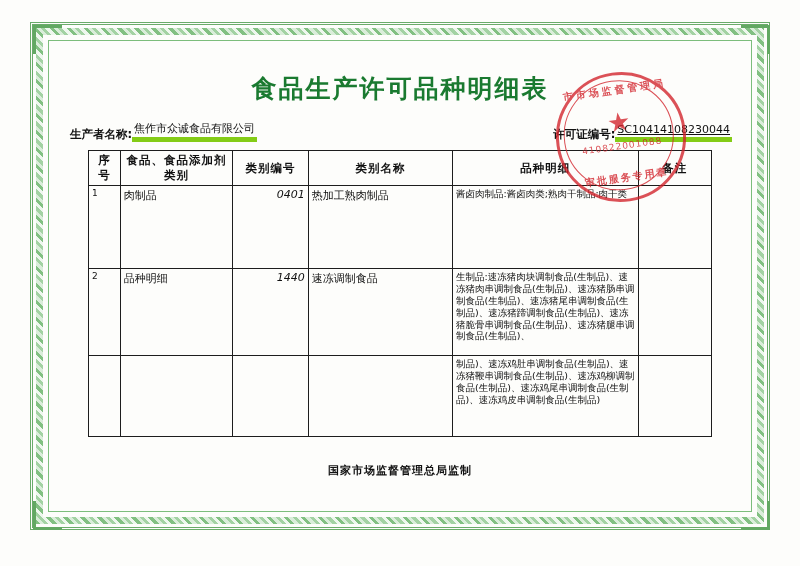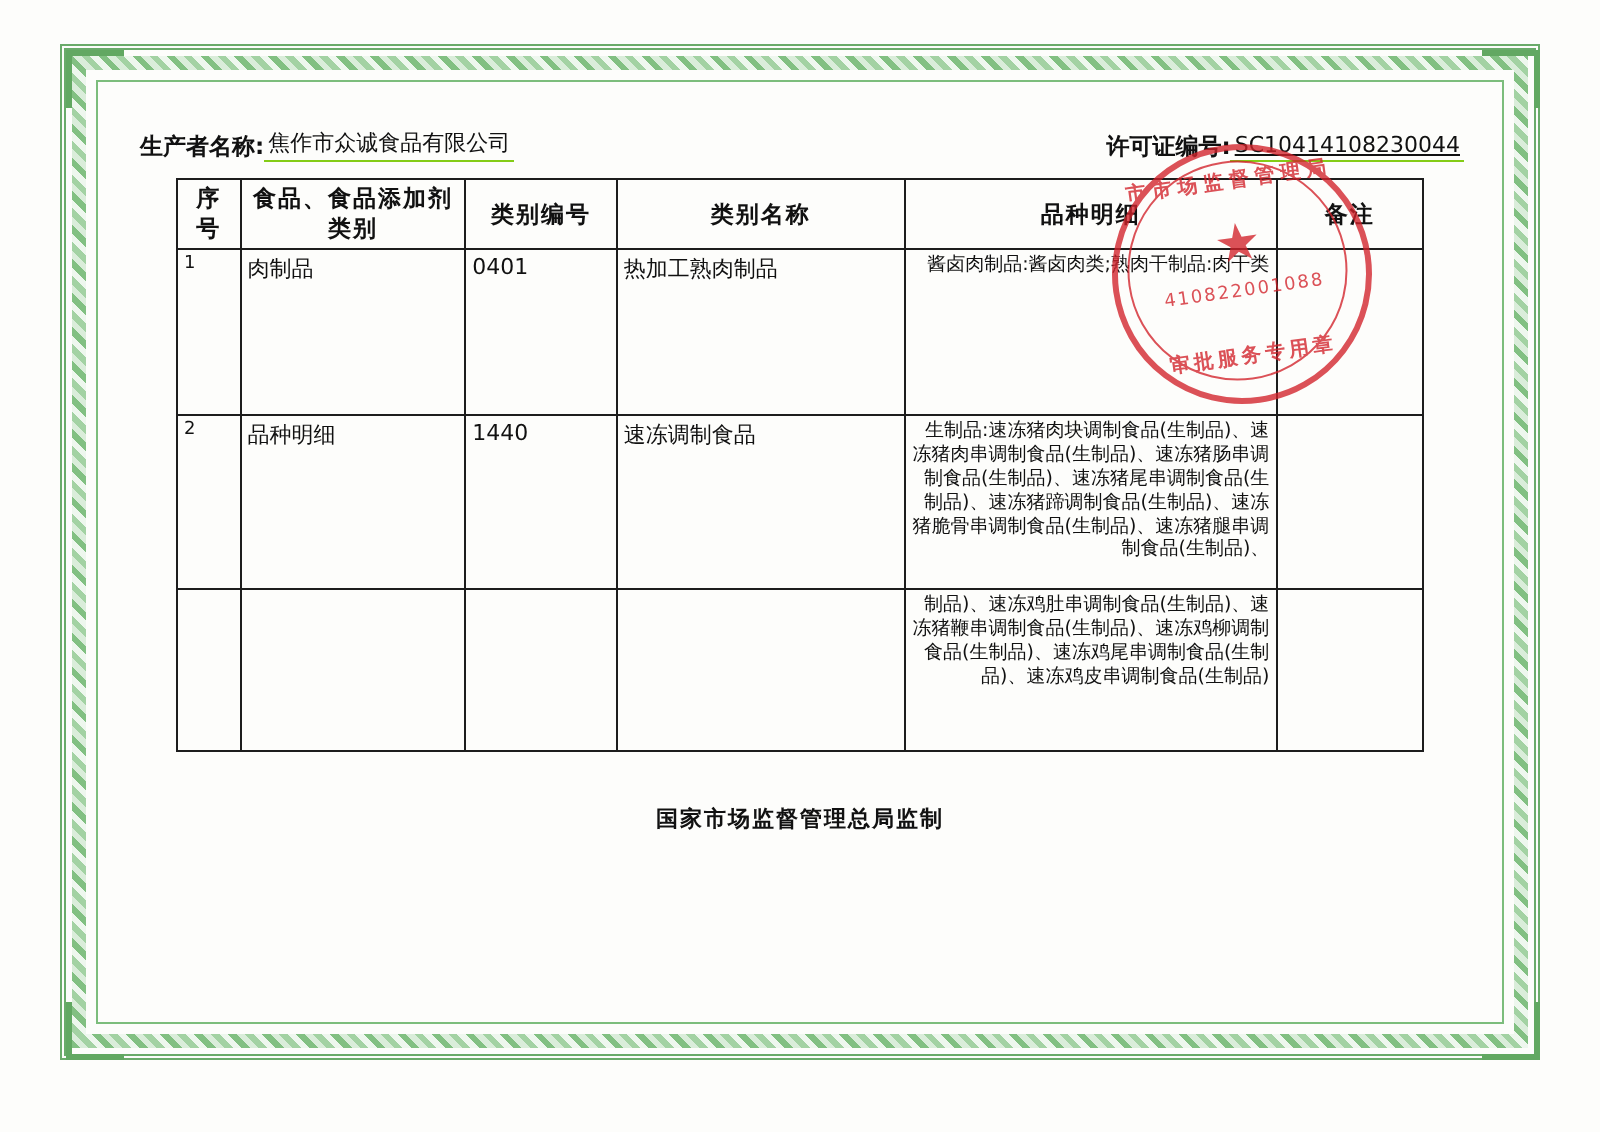--- a/index.html
+++ b/index.html
@@ -102,21 +102,21 @@
     display: flex;
     align-items: flex-end;
     white-space: nowrap;
   }
   .meta-label {
     font-size: 11.5px;
     font-weight: bold;
   }
   .meta-value {
     font-size: 11px;
-    border-bottom: 1px solid #84cc16;
+    border-bottom: 5px solid #84cc16;
     min-width: 120px;
     padding: 0 2px 1px 2px;
     text-align: center;
   }
   .meta-right .meta-value { min-width: 108px; text-decoration: underline; }
 
   
   table.spec {
     width: 624px;
     margin: 0 auto;
@@ -133,23 +133,23 @@
   table.spec thead th {
     text-align: center;
     vertical-align: middle;
     font-weight: bold;
     font-size: 11.5px;
     height: 24px;
     letter-spacing: 1px;
   }
   td.c-no { width: 26px; text-align: left; font-size: 9px; padding-left: 3px; }
   td.c-cat { width: 92px; font-size: 11px; padding-top: 5px; padding-left: 10px; }
-  td.c-code { width: 62px; text-align: left; font-size: 11px; padding-top: 5px; }
+  td.c-code { width: 62px; text-align: right; font-size: 11px; padding-top: 5px; font-style: italic; }
   td.c-name { width: 118px; font-size: 11px; padding-top: 5px; padding-left: 8px; }
-  td.c-detail { width: 152px; font-size: 9.5px; line-height: 1.25; padding-top: 4px; text-align: right; }
+  td.c-detail { width: 152px; font-size: 9.5px; line-height: 1.25; padding-top: 4px; }
   td.c-remark { width: 60px; }
 
   col.w-no { width: 26px; }
   col.w-cat { width: 92px; }
   col.w-code { width: 62px; }
   col.w-name { width: 118px; }
   col.w-detail { width: 152px; }
   col.w-remark { width: 60px; }
 
   .row-1 td { height: 78px; }
@@ -249,20 +249,21 @@
   <div class="border-outer"></div>
   <div class="border-mid"></div>
   <div class="border-inner"></div>
   <div class="corner tl"></div>
   <div class="corner tr"></div>
   <div class="corner bl"></div>
   <div class="corner br"></div>
 
   <div class="content">
 
+    <div class="doc-title">食品生产许可品种明细表</div>
 
     <div class="meta-row">
       <div class="meta-left">
         <span class="meta-label">生产者名称:</span>
         <span class="meta-value">焦作市众诚食品有限公司</span>
       </div>
       <div class="meta-right">
         <span class="meta-label">许可证编号:</span>
         <span class="meta-value">SC10414108230044 </span>
       </div>

